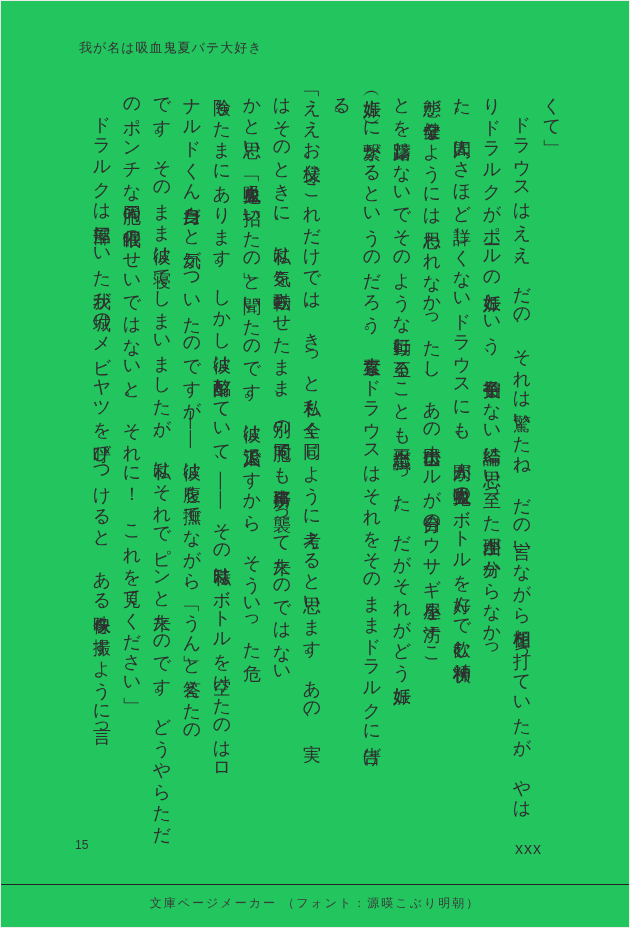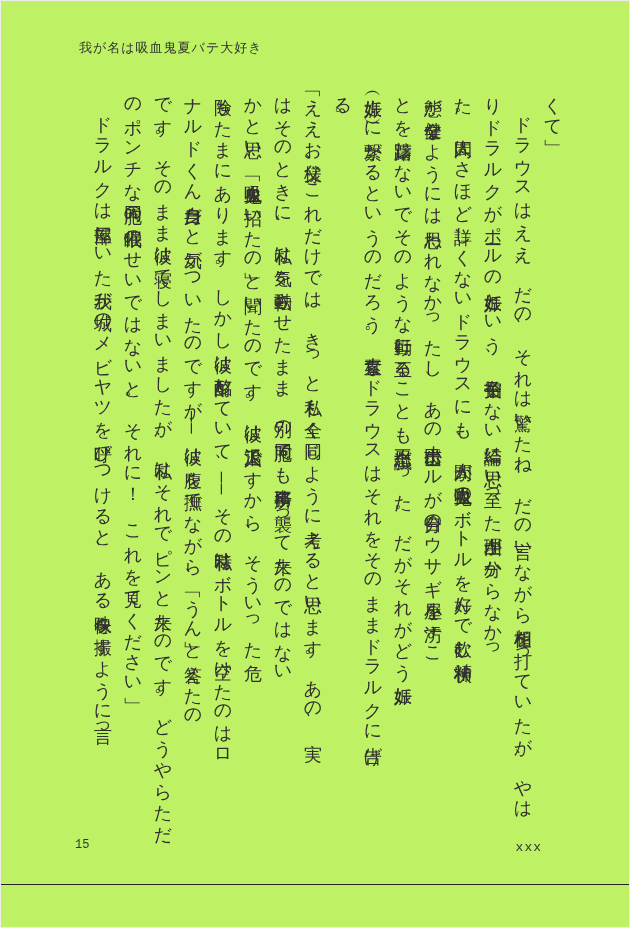--- a/index.html
+++ b/index.html
@@ -4,24 +4,24 @@
 <style>
   html, body {
     margin: 0;
     padding: 0;
     background: #ffffff;
   }
   .page {
     position: relative;
     width: 630px;
     height: 928px;
-    background: #bef264;
+    background: #22c55e;
     box-sizing: border-box;
     border: 1px solid #ececec;
-    font-family: Liberation Mono, monospace;
+    font-family: Liberation Sans, sans-serif;
     color: #2f2f2f;
     overflow: hidden;
   }
   .header-title {
     position: absolute;
     top: 38px;
     left: 78px;
     font-size: 13px;
     letter-spacing: 1px;
     color: #333333;
@@ -45,21 +45,21 @@
     position: absolute;
     top: 837px;
     left: 74px;
     font-size: 12px;
     color: #333333;
   }
   .page-number-right {
     position: absolute;
     top: 839px;
     right: 87px;
-    font-size: 13px;
+    font-size: 16px;
     letter-spacing: 1px;
     color: #333333;
   }
   .footer-divider {
     position: absolute;
     top: 883px;
     left: 0;
     right: 0;
     border-top: 1px solid #242424;
   }
@@ -98,14 +98,15 @@
 です。そのまま彼は寝てしまいましたが、私はそれでピンと来たのです。どうやらただ
 のポンチな同胞の催眠のせいではないと。それに！　これを見てください」
 　ドラルクは部屋にいた我が城のメビヤツを呼びつけると、ある映像を撮すように言っ</div>
 
   <div class="page-number-left">15</div>
 
   <div class="page-number-right">xxx</div>
 
   <div class="footer-divider"></div>
 
+  <div class="footer-credit">文庫ページメーカー （フォント：源暎こぶり明朝）</div>
 
 </div>
 
 </body></html>

